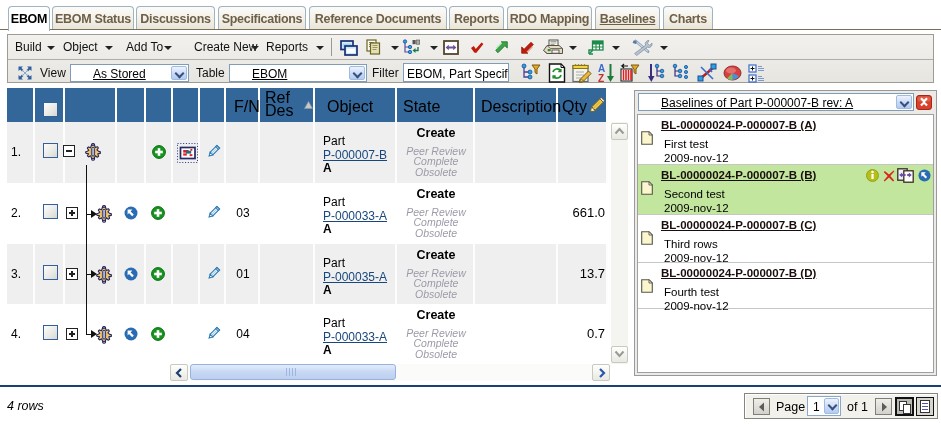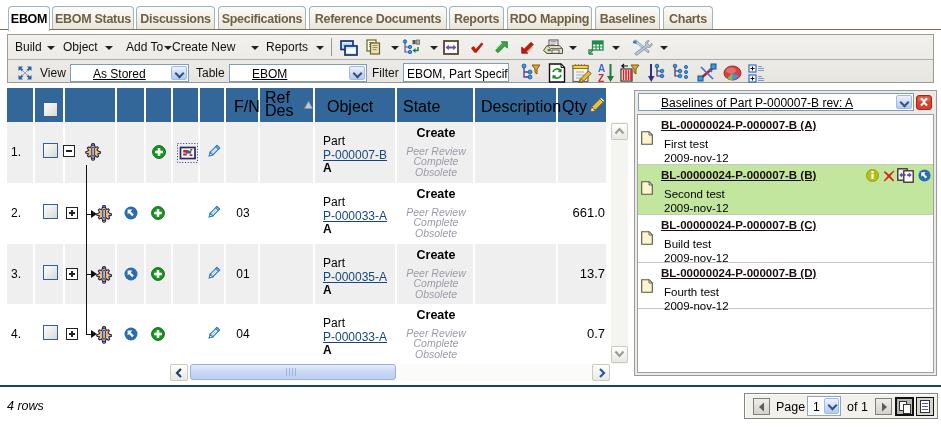--- a/index.html
+++ b/index.html
@@ -73,33 +73,33 @@
 <body>
 <div id="page">
 
 <div class="tab active" style="left:8px;width:42px;">EBOM</div>
 <div class="tab" style="left:136px;width:79px;">Discussions</div>
 <div class="tab" style="left:52px;width:82px;">EBOM Status</div>
 <div class="tab" style="left:218px;width:88px;">Specifications</div>
 <div class="tab" style="left:309px;width:138px;">Reference Documents</div>
 <div class="tab" style="left:449px;width:55px;">Reports</div>
 <div class="tab" style="left:507px;width:85px;">RDO Mapping</div>
-<div class="tab" style="left:595px;width:65px;">Baselines</div>
+<div class="tab" style="left:595px;width:65px;text-decoration:underline;">Baselines</div>
 <div class="tab" style="left:663px;width:50px;">Charts</div>
 <div id="tabline"></div>
 
 <div id="toolbar">
   <div class="sep"></div>
   <div class="mitem" style="left:7px;">Build</div>
       <div class="mcaret" style="left:39px;"></div>
   <div class="mitem" style="left:55px;">Object</div>
       <div class="mcaret" style="left:97px;"></div>
   <div class="mitem" style="left:118px;">Add To</div>
       <div class="mcaret" style="left:156px;"></div>
-  <div class="mitem" style="left:164px;">Create New</div>
+  <div class="mitem" style="left:186px;">Create New</div>
       <div class="mcaret" style="left:243px;"></div>
   <div class="mitem" style="left:258px;">Reports</div>
       <div class="mcaret" style="left:308px;"></div>
   <div class="vsep" style="left:323px;"></div>
   <div id="mico">
 <svg class="abs" style="left:332px;top:5px" width="18" height="16" viewBox="0 0 18 16">
 <rect x="1" y="1" width="12" height="8.5" fill="#d8edf8" stroke="#1b2f73" stroke-width="1.7"></rect>
 <rect x="2.6" y="3.6" width="8.8" height="4" fill="#9fd8f0"></rect>
 <rect x="5" y="6" width="12" height="9" fill="#c2e6f6" stroke="#1b2f73" stroke-width="1.7"></rect>
 <rect x="6.6" y="8.6" width="8.8" height="4.5" fill="#fff"></rect>
@@ -593,21 +593,21 @@
 <circle cx="7" cy="7" r="6.5" fill="#2a6cb3"></circle>
 <path d="M3.6 3.6 h4.8 l-1.8 1.8 3.2 3.2 -1.6 1.6 -3.2 -3.2 -1.4 1.4 Z" fill="#fff"></path>
           </svg>
 </div>
 <div class="item" style="top:100px;height:48px;">
 <div class="ttl">BL-00000024-P-000007-B (C)</div>
 <svg class="abs" style="left:3px;top:16px" width="12" height="14" viewBox="0 0 12 14">
 <path d="M0.7 0.7 h7.3 l3.3 3.3 v9.3 h-10.6 Z" fill="#fbf6cd" stroke="#55554a" stroke-width="1.1"></path>
 <path d="M8 0.7 l3.3 3.3 h-3.3 Z" fill="#fff" stroke="#55554a" stroke-width="0.9"></path>
           </svg>
-<div class="dsc">Build test</div>
+<div class="dsc">Third rows</div>
 <div class="dat">2009-nov-12</div>
 </div>
 <div class="item" style="top:148px;height:46px;">
 <div class="ttl">BL-00000024-P-000007-B (D)</div>
 <svg class="abs" style="left:3px;top:16px" width="12" height="14" viewBox="0 0 12 14">
 <path d="M0.7 0.7 h7.3 l3.3 3.3 v9.3 h-10.6 Z" fill="#fbf6cd" stroke="#55554a" stroke-width="1.1"></path>
 <path d="M8 0.7 l3.3 3.3 h-3.3 Z" fill="#fff" stroke="#55554a" stroke-width="0.9"></path>
           </svg>
 <div class="dsc">Fourth test</div>
 <div class="dat">2009-nov-12</div>

